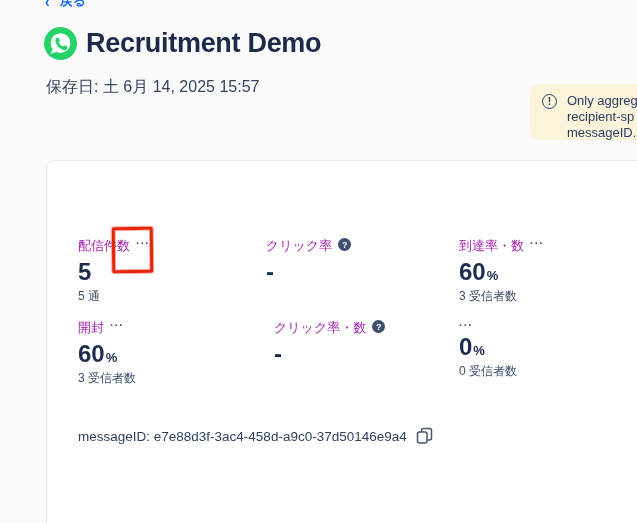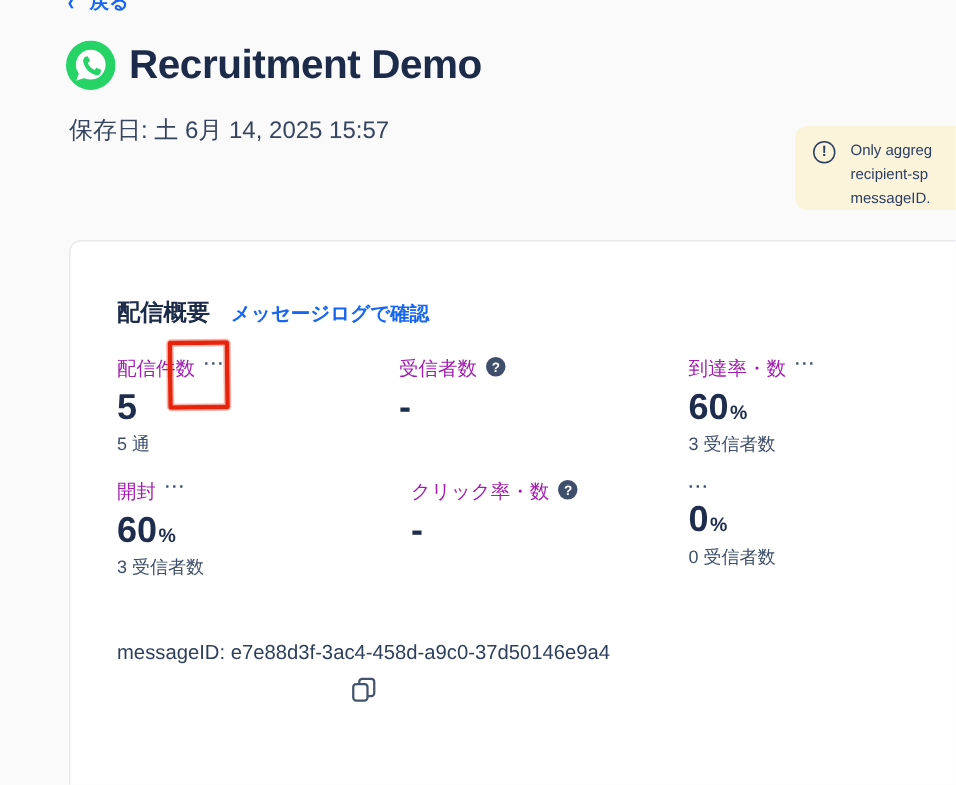--- a/index.html
+++ b/index.html
@@ -40,21 +40,21 @@
     display: flex; gap: 10px;
   }
   .warning-icon {
     flex: 0 0 auto;
     width: 15px; height: 15px; margin-top: 1px;
     border: 1.6px solid #2a3e63; border-radius: 50%;
     color: #2a3e63; font-size: 10px; font-weight: bold;
     display: flex; align-items: center; justify-content: center;
     line-height: 1;
   }
-  .notice-text { font-size: 10px; line-height: 16px; color: #2a3e63; white-space: nowrap; }
+  .notice-text { font-size: 13px; line-height: 16px; color: #2a3e63; white-space: nowrap; }
 
   
   .card {
     position: absolute; left: 46px; top: 160px;
     width: 640px; height: 420px;
     background: #ffffff;
     border: 1px solid #e9e9ee;
     border-radius: 8px;
   }
   .card-heading-row {
@@ -81,21 +81,21 @@
     cursor: pointer;
   }
   .stat-value { margin-top: 4px; font-weight: 800; color: #1e2c4e; }
   .stat-value .num { font-size: 24px; line-height: 26px; }
   .stat-value .unit { font-size: 13px; font-weight: bold; margin-left: 1px; }
   .stat-sub { margin-top: 3px; font-size: 12px; color: #3e4e6b; }
 
   
   .message-id-row {
     position: absolute; left: 31px; top: 266px;
-    display: flex; align-items: center; gap: 9px; flex-direction: column;
+    display: flex; align-items: center; gap: 9px;
   }
   .message-id { font-size: 13.5px; color: #2e3f5e; }
   .copy-icon { cursor: pointer; display: block; }
 
   
   .red-annotation {
     position: absolute; left: 112px; top: 227px;
     width: 41px; height: 46px;
     border: 3px solid #e8230b;
     border-radius: 2px;
@@ -128,37 +128,33 @@
   <span class="warning-icon">!</span>
   <div class="notice-text">
     <div>Only aggreg</div>
     <div>recipient-sp</div>
     <div>messageID.</div>
   </div>
 </div>
 
 <div class="card">
 
-  <div class="card-heading-row">
-    <span class="card-heading">配信概要</span>
-    <a class="log-link">メッセージログで確認</a>
-  </div>
 
   <div class="stat" style="left:31px; top:76px;">
     <div class="stat-label-row">
       <span class="stat-label">配信件数</span>
       <span class="dots-icon">···</span>
     </div>
     <div class="stat-value"><span class="num">5</span><span class="unit"></span></div>
     <div class="stat-sub">5 通</div>
   </div>
 
   <div class="stat" style="left:219px; top:76px;">
     <div class="stat-label-row">
-      <span class="stat-label">受信者数</span>
+      <span class="stat-label">クリック率</span>
       <span class="help-icon">?</span>
     </div>
     <div class="stat-value"><span class="num">-</span><span class="unit"></span></div>
     <div class="stat-sub"></div>
   </div>
 
   <div class="stat" style="left:412px; top:76px;">
     <div class="stat-label-row">
       <span class="stat-label">到達率・数</span>
       <span class="dots-icon">···</span>

